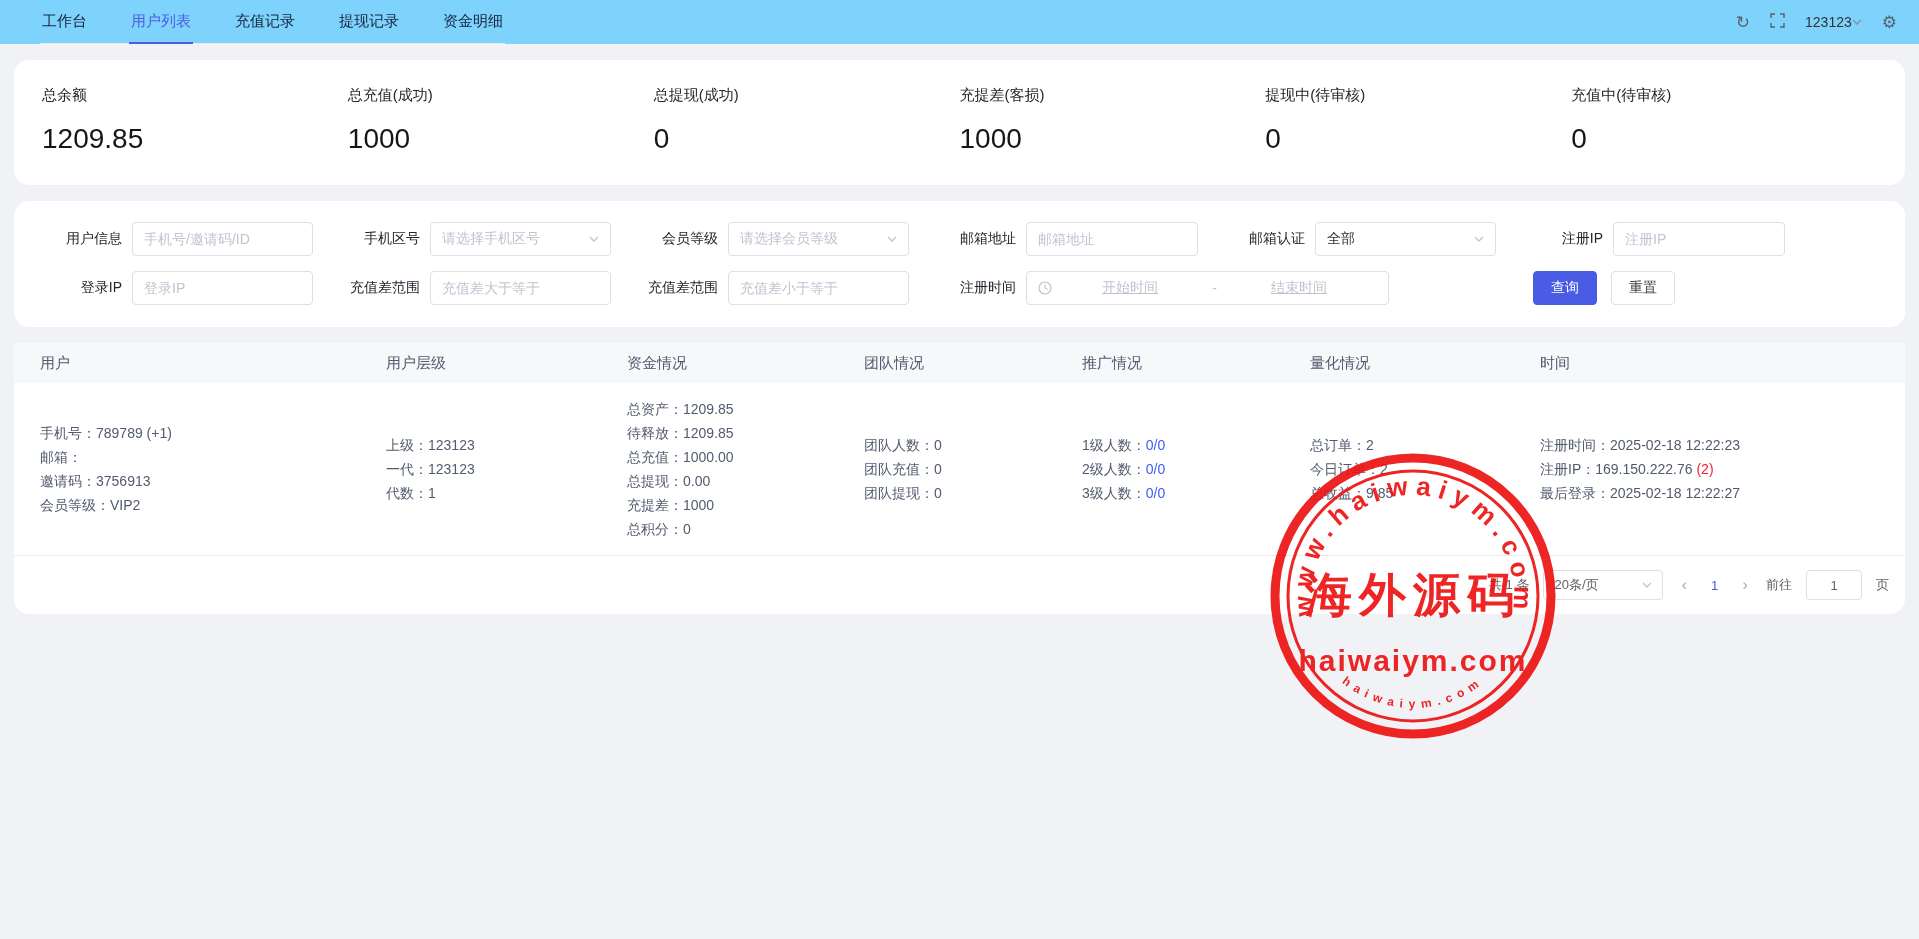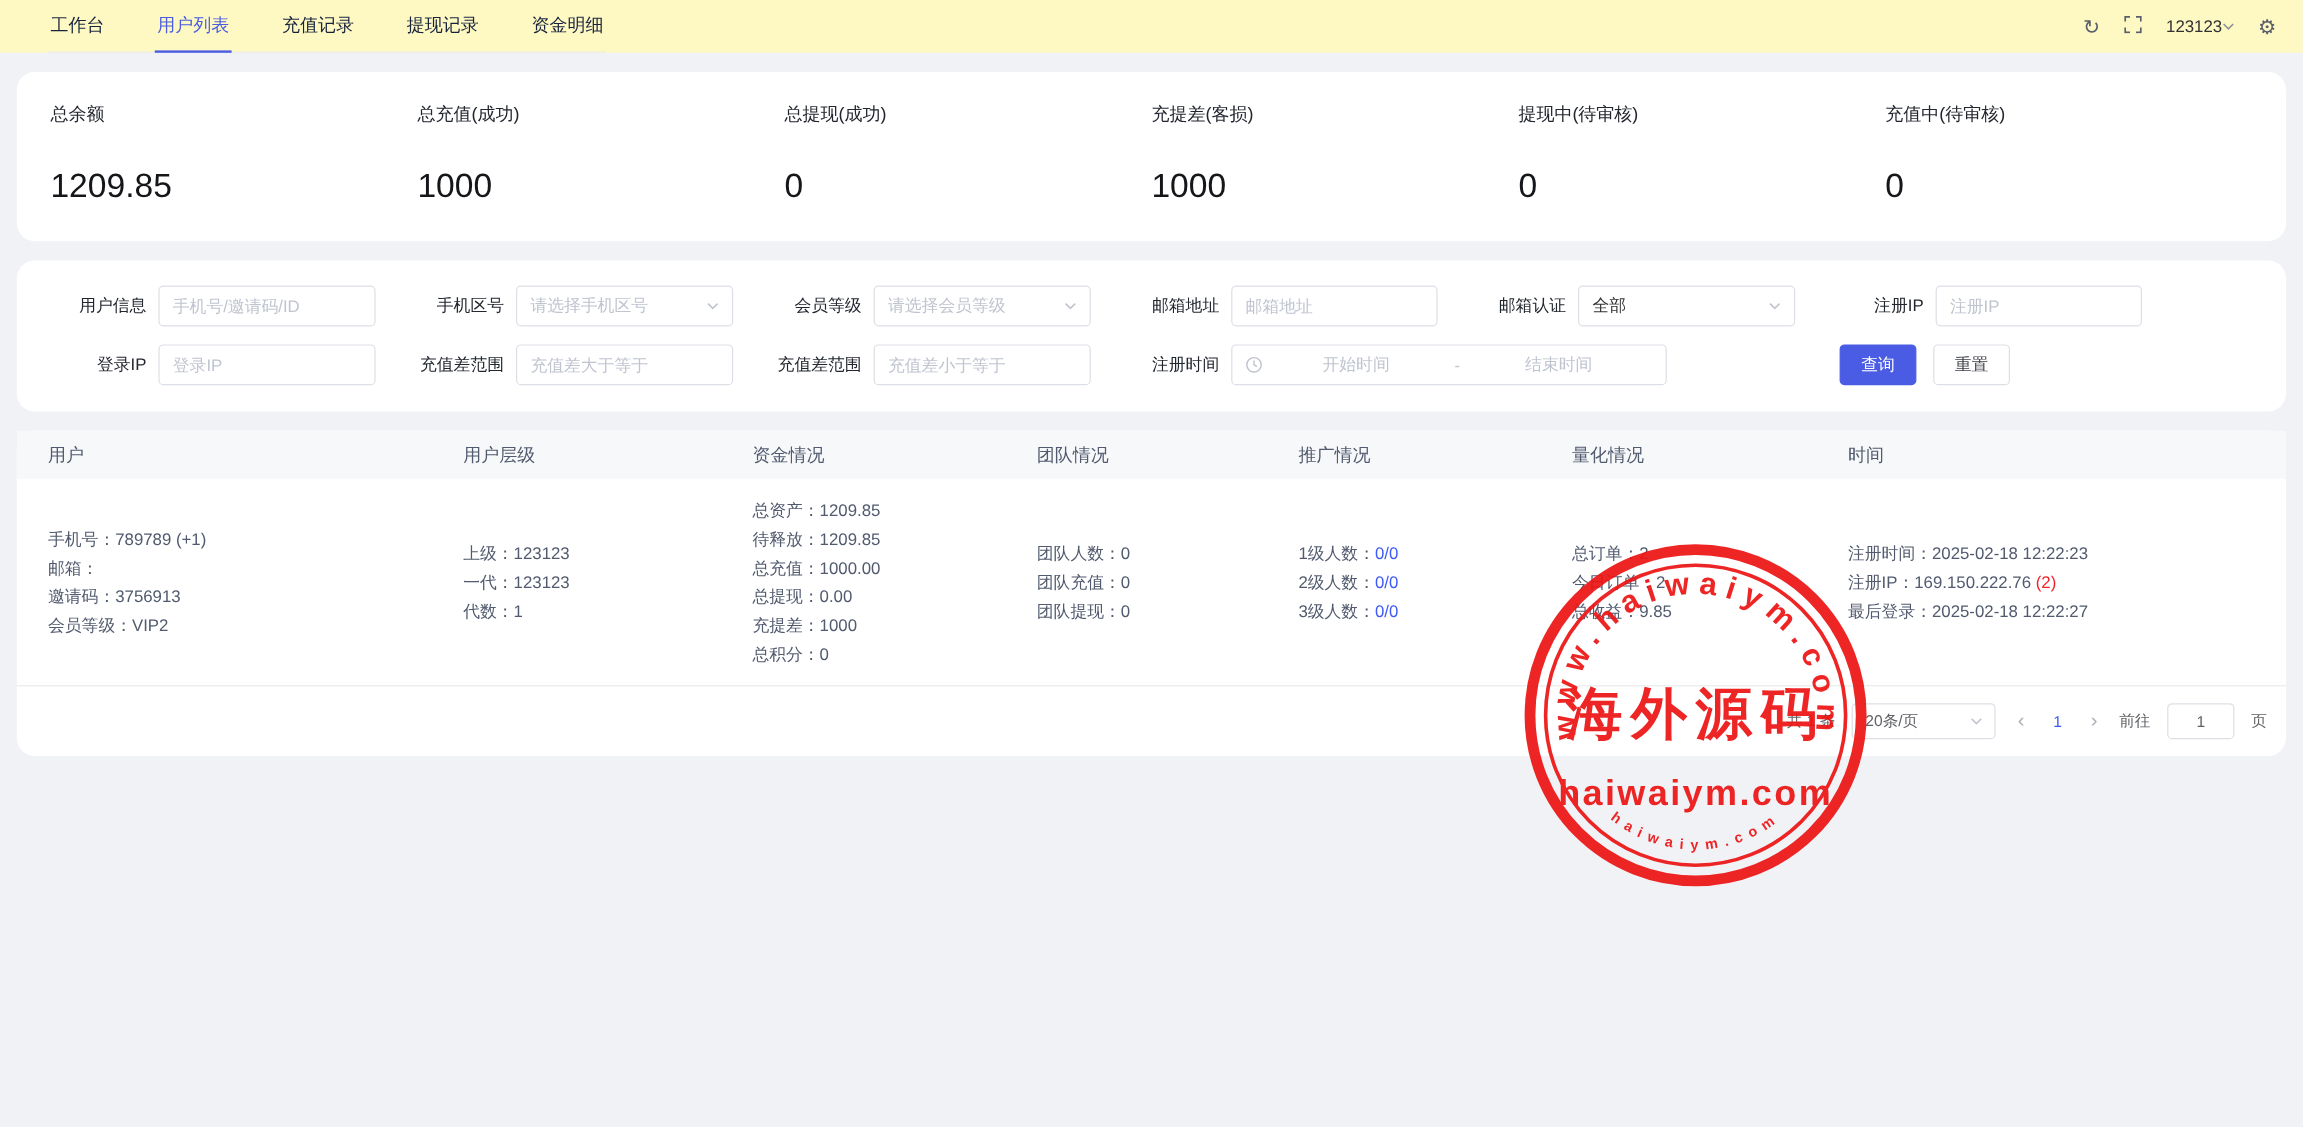--- a/index.html
+++ b/index.html
@@ -3,55 +3,55 @@
 <meta charset="utf-8">
 <style>
   * { box-sizing: border-box; }
   html,body { margin:0; padding:0; }
   body {
     width:1919px; height:939px; overflow:hidden; position:relative;
     background:#f1f2f6; color:#303133;
     font-family:"Liberation Sans","DejaVu Sans",sans-serif;
   }
   
-  .topbar { height:44px; background:#fef9c3; display:flex; align-items:stretch;
+  .topbar { height:44px; background:#7dd3fc; display:flex; align-items:stretch;
             justify-content:space-between; padding:0 22px 0 40px; }
   .tabs { display:flex; gap:40px; border-bottom:1px solid #ebebeb; }
   .tab { font-size:15px; color:#17233d; display:flex; align-items:center;
          position:relative; cursor:pointer; padding:0 2px; }
   .tab.active { color:#4a5ce4; }
   .tab.active::after { content:""; position:absolute; left:0; right:0; bottom:-1px;
                        height:2px; background:#4a5ce4; }
   .topbar-right { display:flex; align-items:center; gap:20px; color:#515a6e; }
   .tb-icon { font-size:17px; line-height:1; cursor:pointer; color:#595f6b; }
   .account { display:flex; align-items:center; gap:0; font-size:14px; color:#303133; cursor:pointer; }
   
   .card { background:#fff; border-radius:15px; margin:0 14px; }
   
   .stats-card { margin-top:16px; padding:26px 28px 30px; display:flex; }
   .stat { flex:1; }
   .stat .lbl { font-size:15px; color:#22262e; }
-  .stat .val { font-size:28px; color:#14161a; margin-top:34px; }
+  .stat .val { font-size:28px; color:#14161a; margin-top:18px; }
   
   .filter-card { margin-top:16px; padding:21px 28px 22px; }
   .frow { display:flex; align-items:center; }
   .frow + .frow { margin-top:15px; }
   .field { display:flex; align-items:center; margin-right:27px; }
   .flabel { width:80px; text-align:right; margin-right:10px; font-size:14px;
             color:#22262e; white-space:nowrap; }
   .control { height:34px; border:1px solid #dcdfe6; border-radius:4px; background:#fff;
              display:flex; align-items:center; padding:0 11px; font-size:14px; color:#333; }
   input.control { outline:none; }
   input.control::placeholder { color:#bfc4cf; }
   .w180 { width:181px; } .w170 { width:172px; }
   .sel { justify-content:space-between; cursor:pointer;gap:20px; }
   .ph { color:#bfc4cf; }
   .selval { color:#333; }
   .daterange { width:363px; color:#bfc4cf; cursor:pointer; }
-  .daterange .c { flex:1; text-align:center; }
+  .daterange .c { flex:1; text-align:center;text-decoration:underline; }
   .daterange .sep { color:#bfc4cf; padding:0 4px; }
   .fbtns { margin-left:117px; display:flex; }
   .btn { height:34px; padding:0 17px; border-radius:4px; font-size:14px;
          display:inline-flex; align-items:center; cursor:pointer;
          font-family:inherit; }
   .btn-primary { background:#4a5ce4; border:1px solid #4a5ce4; color:#fff; }
   .btn-plain { background:#fff; border:1px solid #dcdfe6; color:#3b3f45; margin-left:14px; }
   
   .table-card { margin-top:16px; }
   .thead { display:flex; background:#f7f8fa; height:40px; align-items:center;

